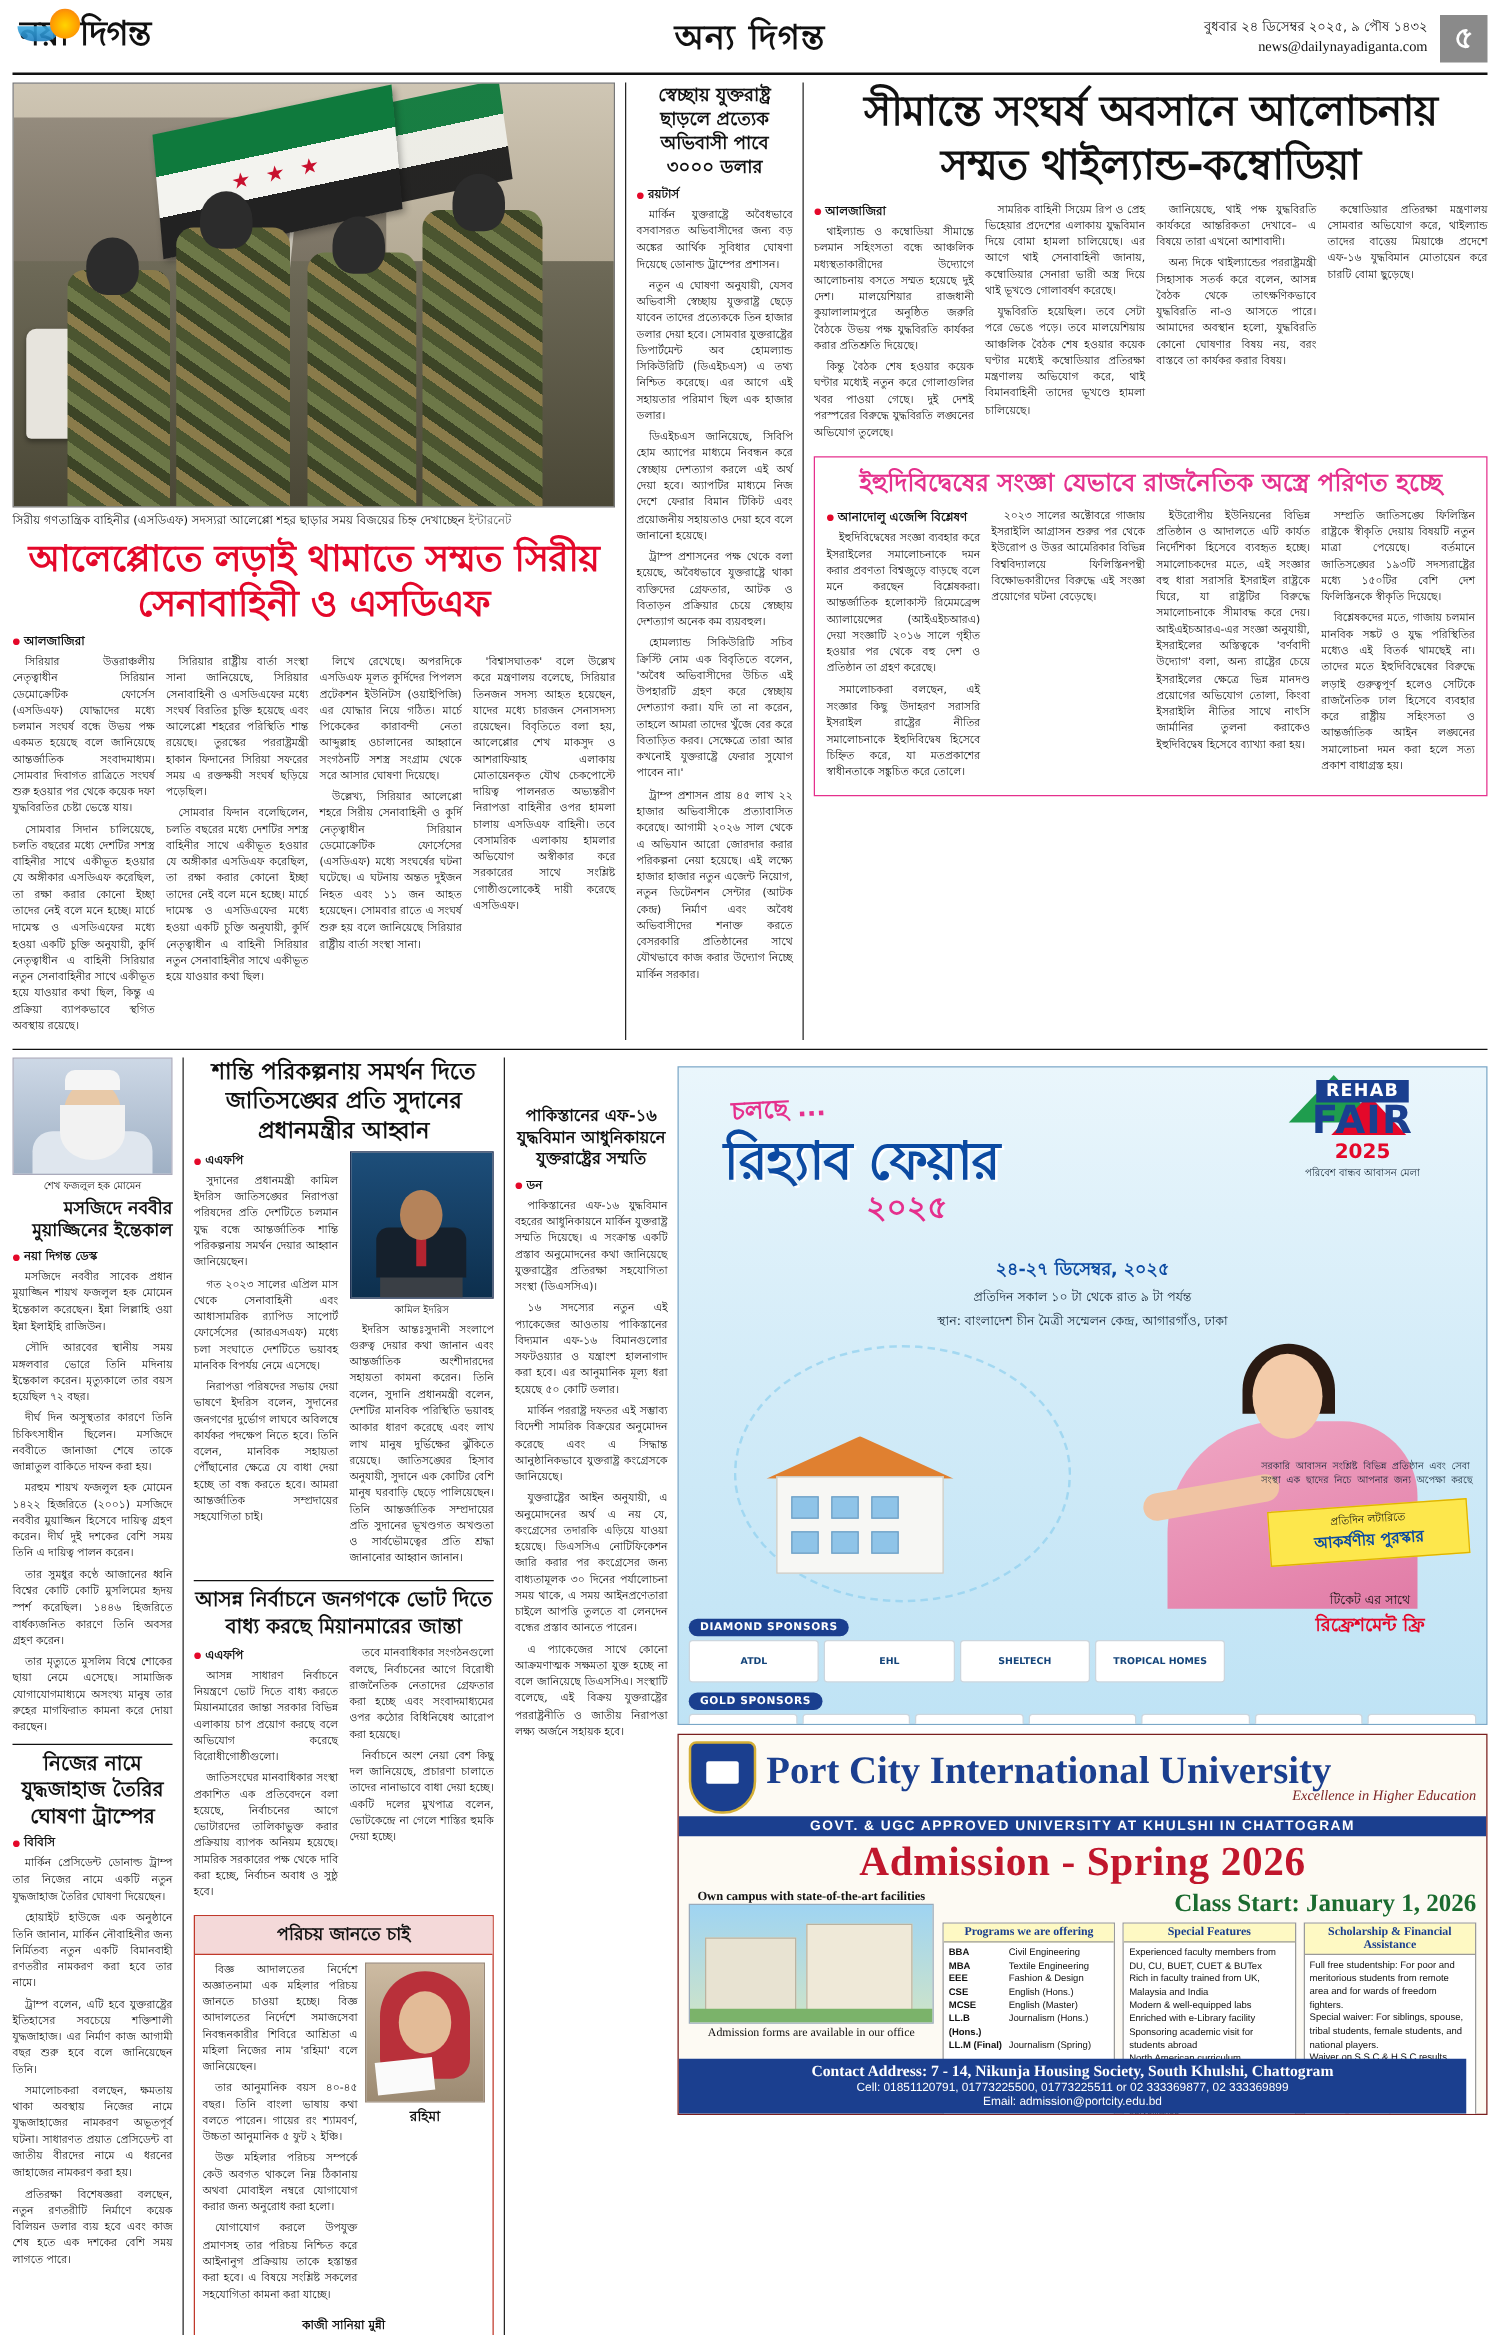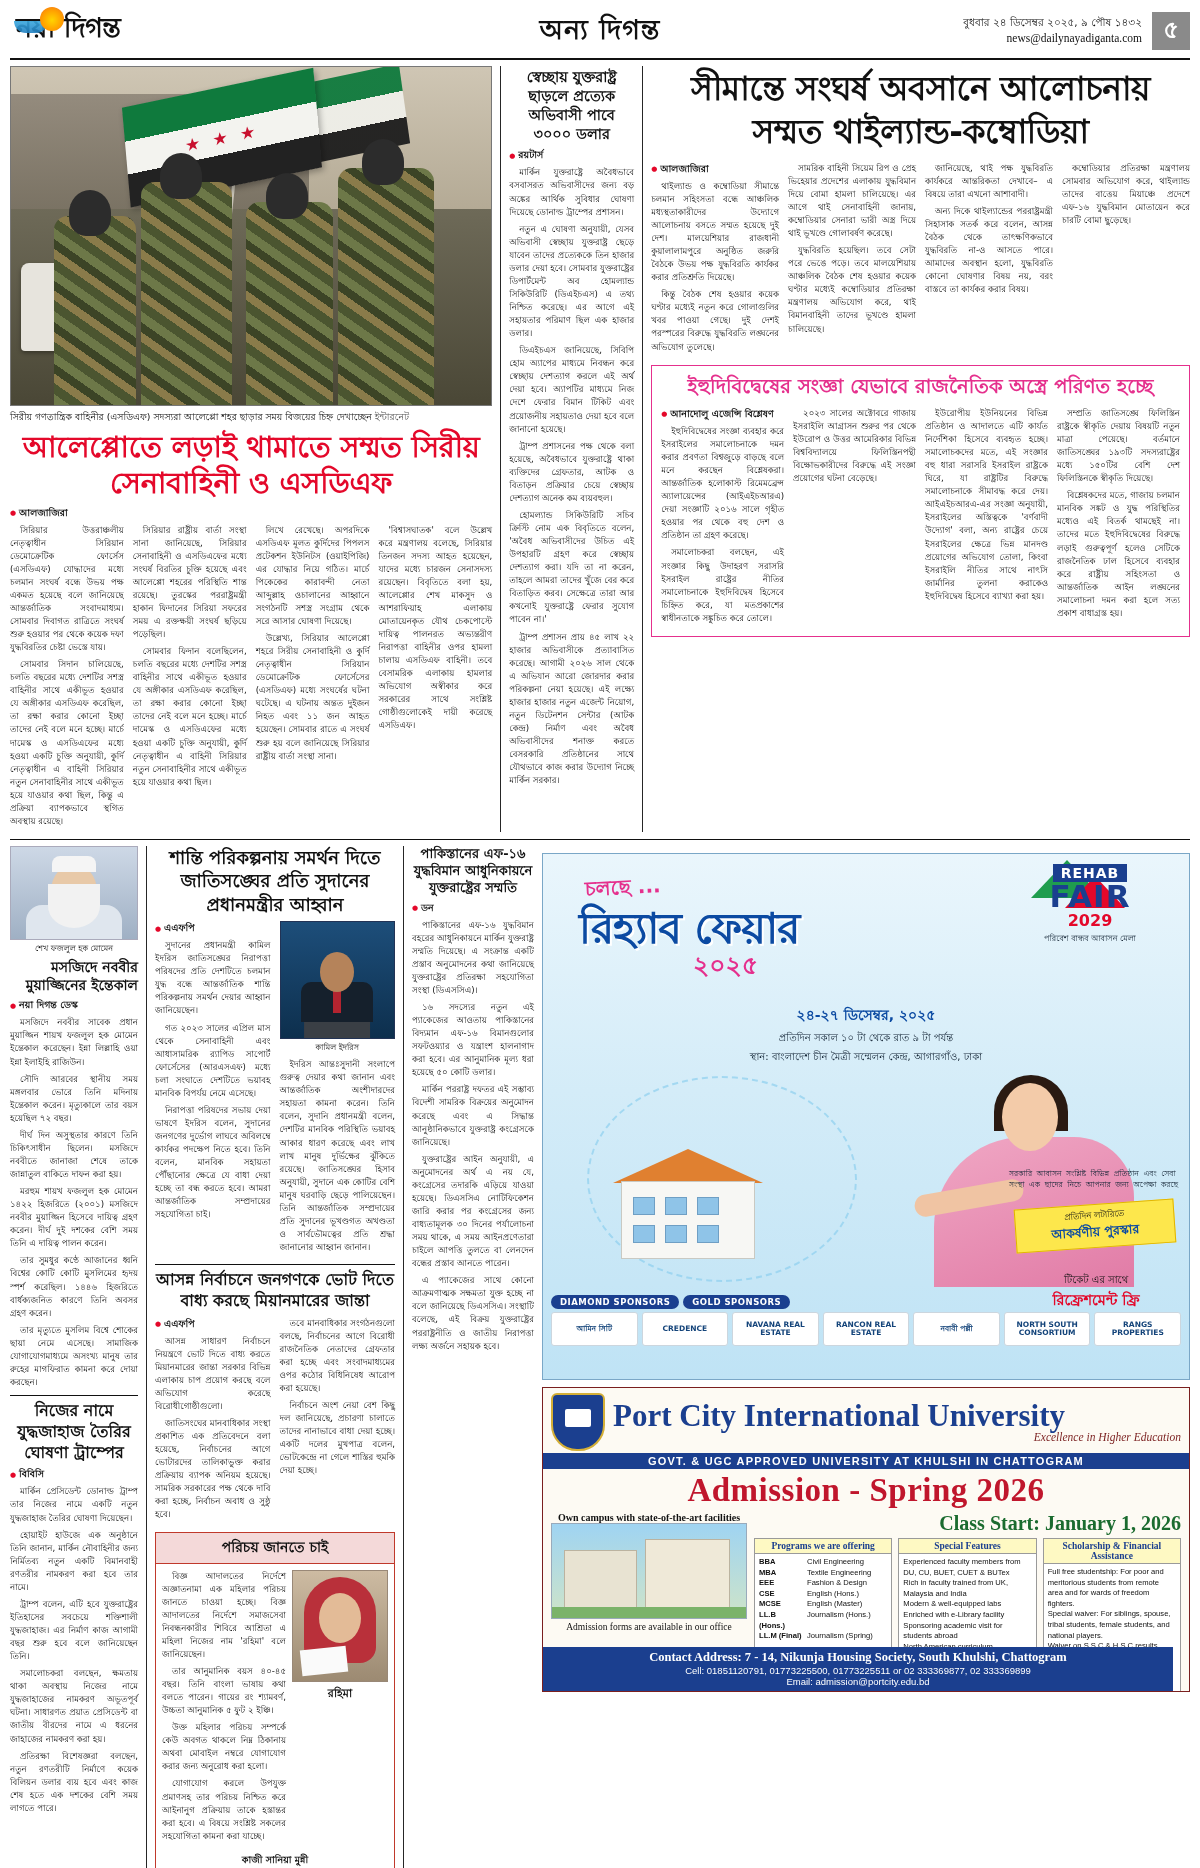--- a/index.html
+++ b/index.html
@@ -447,42 +447,42 @@
           <div style="font-size:8.5px;font-family:'DejaVu Sans',sans-serif;">সিও হোম, বগুড়া, রাজশাহী।</div>
 
         </div>
       </div>
     </div>
 
     <div class="vdiv"></div>
 
     <div style="flex:1;">
       <div class="grid">
-        <div style="width:122px;">
+        <div style="width:122px;margin-top:40px;">
           <div class="mini-hl hl-13">পাকিস্তানের এফ-১৬ যুদ্ধবিমান আধুনিকায়নে যুক্তরাষ্ট্রের সম্মতি</div>
           <div class="byline" style="margin-top:4px;">ডন</div>
           <p class="bd">পাকিস্তানের এফ-১৬ যুদ্ধবিমান বহরের আধুনিকায়নে মার্কিন যুক্তরাষ্ট্র সম্মতি দিয়েছে। এ সংক্রান্ত একটি প্রস্তাব অনুমোদনের কথা জানিয়েছে যুক্তরাষ্ট্রের প্রতিরক্ষা সহযোগিতা সংস্থা (ডিএসসিএ)।</p>
           <p class="bd">১৬ সদস্যের নতুন এই প্যাকেজের আওতায় পাকিস্তানের বিদ্যমান এফ-১৬ বিমানগুলোর সফটওয়্যার ও যন্ত্রাংশ হালনাগাদ করা হবে। এর আনুমানিক মূল্য ধরা হয়েছে ৫০ কোটি ডলার।</p>
           <p class="bd">মার্কিন পররাষ্ট্র দফতর এই সম্ভাব্য বিদেশী সামরিক বিক্রয়ের অনুমোদন করেছে এবং এ সিদ্ধান্ত আনুষ্ঠানিকভাবে যুক্তরাষ্ট্র কংগ্রেসকে জানিয়েছে।</p>
           <p class="bd">যুক্তরাষ্ট্রের আইন অনুযায়ী, এ অনুমোদনের অর্থ এ নয় যে, কংগ্রেসের তদারকি এড়িয়ে যাওয়া হয়েছে। ডিএসসিএ নোটিফিকেশন জারি করার পর কংগ্রেসের জন্য বাধ্যতামূলক ৩০ দিনের পর্যালোচনা সময় থাকে, এ সময় আইনপ্রণেতারা চাইলে আপত্তি তুলতে বা লেনদেন বন্ধের প্রস্তাব আনতে পারেন।</p>
           <p class="bd">এ প্যাকেজের সাথে কোনো আক্রমণাত্মক সক্ষমতা যুক্ত হচ্ছে না বলে জানিয়েছে ডিএসসিএ। সংস্থাটি বলেছে, এই বিক্রয় যুক্তরাষ্ট্রের পররাষ্ট্রনীতি ও জাতীয় নিরাপত্তা লক্ষ্য অর্জনে সহায়ক হবে।</p>
         </div>
 
         <div style="flex:1;">
           <div class="rehab">
             <div class="rh-top">
               <div class="rh-cholche">চলছে ...</div>
               <div class="rh-title">রিহ্যাব ফেয়ার</div>
               <div class="rh-year">২০২৫</div>
               <div class="rh-house"></div>
               <div class="rh-house2"></div>
               <div class="rh-logo">
                 <div class="rh-badge">REHAB</div>
                 <div class="rh-fair">FAIR</div>
-                <div class="rh-2025">2029</div>
+                <div class="rh-2025">2025</div>
                 <div class="rh-sub">পরিবেশ বান্ধব আবাসন মেলা</div>
               </div>
             </div>
             <div class="rh-dates">২৪-২৭ ডিসেম্বর, ২০২৫</div>
             <div class="rh-line">প্রতিদিন সকাল ১০ টা থেকে রাত ৯ টা পর্যন্ত</div>
             <div class="rh-venue">স্থান: বাংলাদেশ চীন মৈত্রী সম্মেলন কেন্দ্র, আগারগাঁও, ঢাকা</div>
 
             <div class="rh-mid">
               <div class="rh-circle"></div>
               <div class="rh-bldg">
@@ -507,20 +507,27 @@
               </div>
               <div class="rh-free">
                 <div class="fr-1">টিকেট এর সাথে</div>
                 <div class="fr-2">রিফ্রেশমেন্ট ফ্রি</div>
               </div>
               <div class="rh-note">সরকারি আবাসন সংশ্লিষ্ট বিভিন্ন প্রতিষ্ঠান এবং সেবা সংস্থা এক ছাদের নিচে আপনার জন্য অপেক্ষা করছে</div>
             </div>
 
             <div class="spon-band">
               <span class="spon-lbl">DIAMOND SPONSORS</span>
+              <div class="spon-row">
+                <div class="spon-chip">ATDL</div>
+                <div class="spon-chip">EHL</div>
+                <div class="spon-chip">SHELTECH</div>
+                <div class="spon-chip">TROPICAL HOMES</div>
+                <div style="flex:2;"></div>
+              </div>
               <span class="spon-lbl">GOLD SPONSORS</span>
               <div class="spon-row">
                 <div class="spon-chip">আমিন সিটি</div>
                 <div class="spon-chip">CREDENCE</div>
                 <div class="spon-chip">NAVANA REAL ESTATE</div>
                 <div class="spon-chip">RANCON REAL ESTATE</div>
                 <div class="spon-chip">নবাবী পল্লী</div>
                 <div class="spon-chip">NORTH SOUTH CONSORTIUM</div>
                 <div class="spon-chip">RANGS PROPERTIES</div>
               </div>

